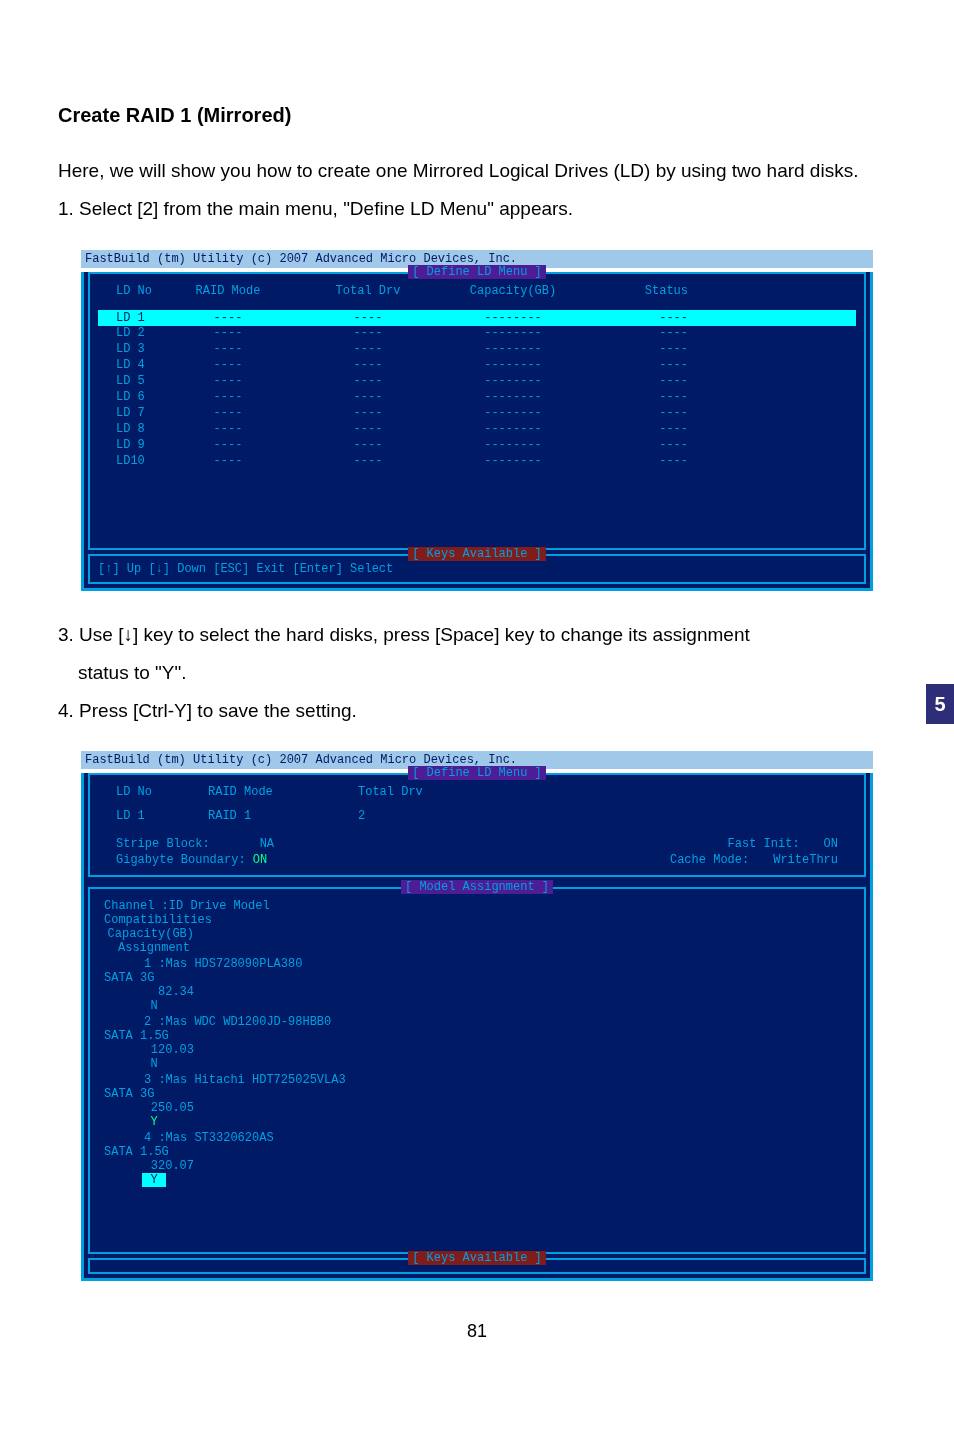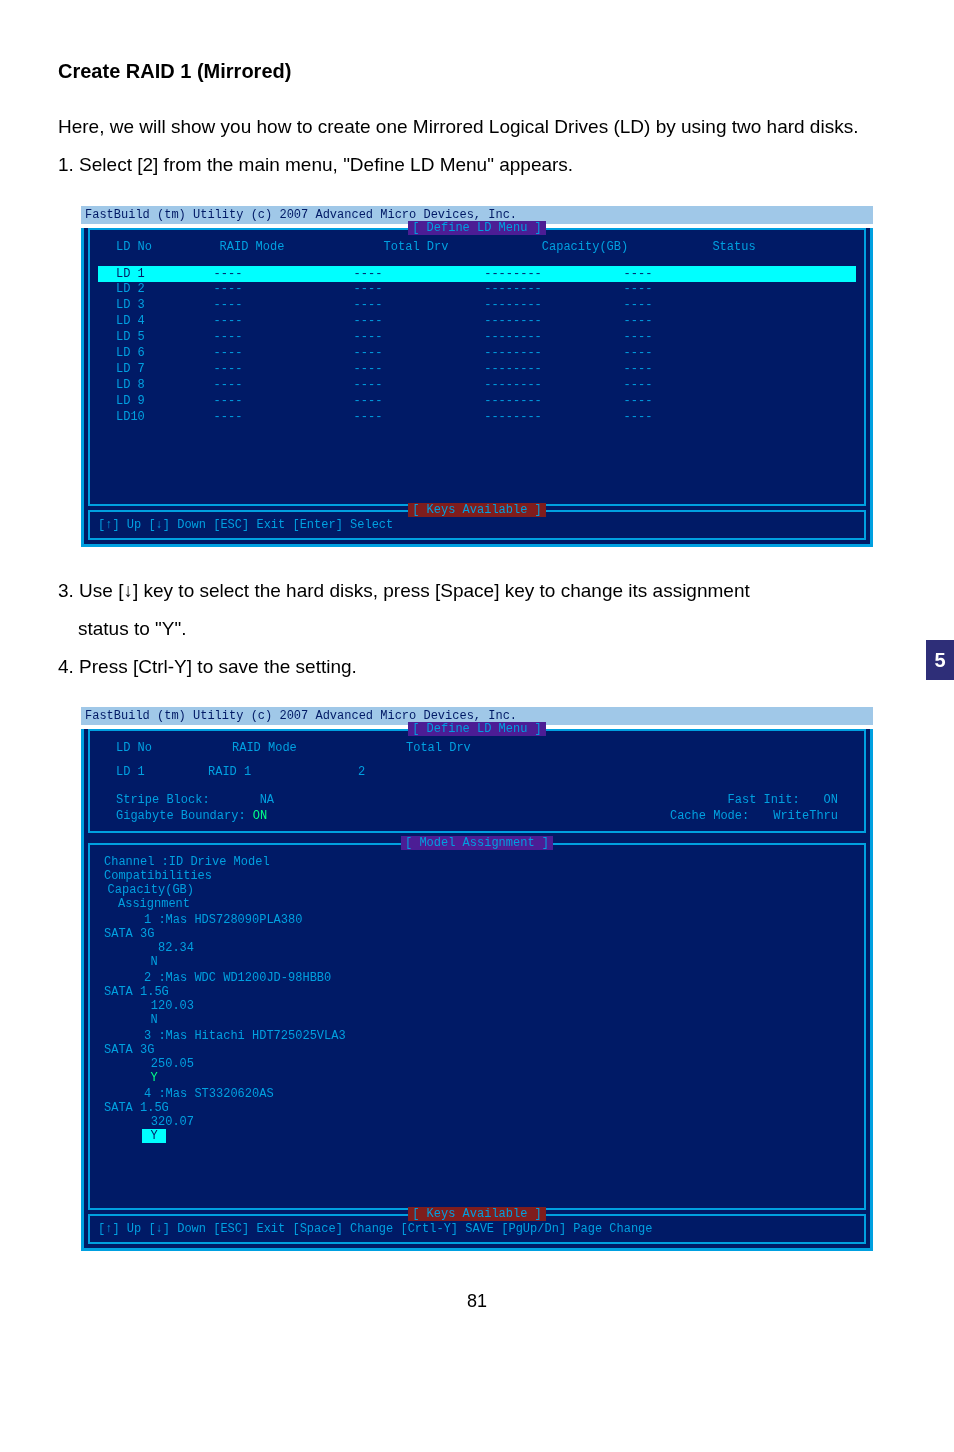--- a/index.html
+++ b/index.html
@@ -1,38 +1,38 @@
 <!DOCTYPE html>
 <html><head>
 <meta charset="utf-8">
 <style>
   * { margin: 0; padding: 0; box-sizing: border-box; }
   html, body { width: 954px; height: 1452px; background: #fff; font-family: Arial, Helvetica, sans-serif; color: #000; }
-  .page { padding: 60px 58px 40px 58px; position: relative; }
+  .page { padding: 60px 58px 40px 58px; position: relative; margin-top: 44px; }
   .h2 { font-size: 20px; font-weight: bold; margin-bottom: 28px; }
   .p { font-size: 19px; line-height: 1.7; margin-bottom: 6px; }
   .p-indent { padding-left: 20px; }
 
   .side-tab { position: absolute; right: 0; top: 640px; width: 28px; height: 40px; background: #2e2e78; color: #fff; display: flex; align-items: center; justify-content: center; font-size: 20px; font-weight: bold; }
 
   .bios { width: 792px; margin: 24px auto 28px auto; font-family: "Courier New", monospace; font-size: 12px; color: #00a0e0; }
   .bios-banner { background: #a0c8e8; color: #001a66; padding: 2px 4px; white-space: nowrap; overflow: hidden; }
   .bios-outer { background: #001a66; border: 3px solid #00a0e0; border-top: none; }
   .bios-inner { border: 2px solid #00a0e0; margin: 4px; position: relative; }
   .bios-inner + .bios-inner { margin-top: 10px; }
   .bios-title { position: absolute; top: -9px; left: 0; right: 0; text-align: center; }
   .bios-title span { background: #4c1d95; padding: 0 4px; }
   .bios-body { padding: 10px 8px 8px 8px; }
   .bios-row { display: flex; gap: 0; align-items: baseline; margin-bottom: 2px; }
   .col-ld { width: 60px; padding-left: 18px; }
   .col-raid { width: 140px; text-align: center; }
   .col-total { width: 140px; text-align: center; }
   .col-cap { width: 150px; text-align: center; }
-  .col-stat { width: 100px; text-align: center; }
-  .headers { margin-bottom: 12px; gap: 24px; }
+  .col-stat { width: 100px; text-align: right; }
+  .headers { margin-bottom: 12px; }
   .sel { background: #00ffff; color: #001a66; display: flex; width: 100%; padding: 1px 0; }
   .keys-box { border: 2px solid #00a0e0; margin: 4px; position: relative; padding: 6px 8px; }
   .keys-title { position: absolute; top: -9px; left: 0; right: 0; text-align: center; }
   .keys-title span { background: #7f1d1d; padding: 0 4px; }
 
   
   .col2a { width: 110px; padding-left: 18px; }
   .col2b { width: 140px; }
   .col2c { width: 140px; padding-left: 10px; }
   .kv-row { display: flex; padding: 0 18px; gap: 24px; }
@@ -231,21 +231,20 @@
                 <div class="dcol3">320.07</div>
                 <div class="dcol4"><span class="assign-Y-sel">Y</span></div>
               </div>
             </div>
           <div style="height:55px"></div>
         </div>
       </div>
 
       <div class="keys-box">
         <div class="keys-title"><span>[ Keys Available ]</span></div>
-        <div>[↑] Up  [↓] Down  [ESC] Exit  [Space] Change  [Crtl-Y] SAVE   [PgUp/Dn] Page Change</div>
       </div>
     </div>
   </div>
 
   <div class="pagefoot">81</div>
 
   <div class="side-tab">5</div>
 
 </div>
 

